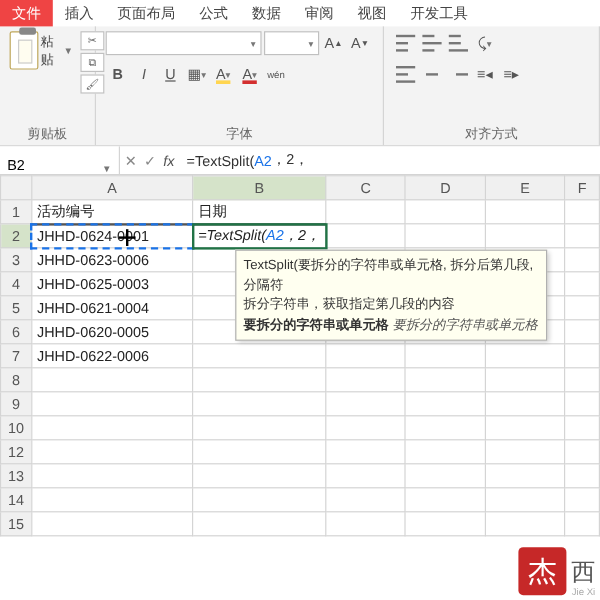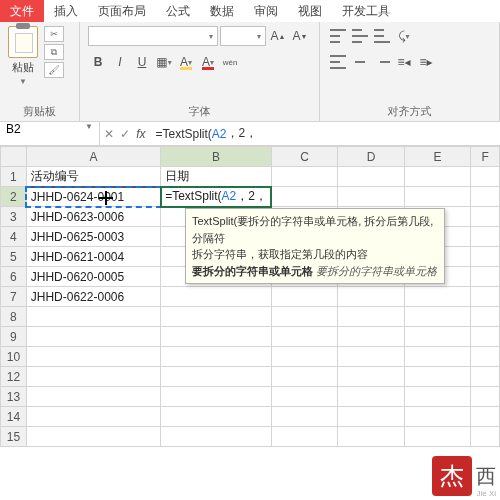--- a/index.html
+++ b/index.html
@@ -8,55 +8,55 @@
 .tabs { display: flex; height: 22px; align-items: stretch; background: #fff; }
 .tab { padding: 0 10px; font-size: 12px; color: #444; display: flex; align-items: center; cursor: pointer; }
 .tab.active { background: #f3f3f3; color: #217346; border-top: 1px solid #ccc; border-left: 1px solid #ccc; border-right: 1px solid #ccc; }
 .tab.file { background: #ef4444; color: #fff; }
 
 .ribbon { background: #f3f3f3; border-bottom: 1px solid #d4d4d4; height: 100px; display: flex; }
 .rgroup { border-right: 1px solid #d4d4d4; padding: 4px 8px 0 8px; display: flex; flex-direction: column; justify-content: space-between; }
 .rgroup .controls { flex: 1; display: flex; align-items: flex-start; gap: 6px; }
 .rgroup .label { text-align: center; font-size: 11px; color: #666; padding: 2px 0; }
 
-.paste-btn { display: flex; flex-direction: column; align-items: center; gap: 2px; font-size: 11px; color: #444; }
+.paste-btn { display: flex; flex-direction: row; align-items: center; gap: 2px; font-size: 11px; color: #444; }
 .paste-icon { width: 30px; height: 32px; background: #fff; border: 1px solid #bfa75a; position: relative; border-radius: 2px; }
 .paste-icon::before { content: ""; position: absolute; top: -4px; left: 7px; width: 14px; height: 6px; background: #888; border-radius: 2px; }
 .paste-icon::after { content: ""; position: absolute; top: 6px; left: 6px; right: 4px; bottom: 4px; background: #fffdf0; border: 1px solid #ccc; }
 
 .mini-btns { display: flex; flex-direction: column; gap: 2px; }
 .mini { width: 20px; height: 16px; border: 1px solid #c0c0c0; background: #fff; font-size: 9px; display: flex; align-items: center; justify-content: center; color: #666; }
 
 .font-ctrl { display: flex; flex-direction: column; gap: 4px; }
 .frow { display: flex; gap: 2px; align-items: center; }
 .combo { border: 1px solid #c0c0c0; background: #fff; height: 20px; display: flex; align-items: center; padding: 0 4px; font-size: 11px; color: #aaa; }
 .fbtn { width: 20px; height: 20px; border: 1px solid transparent; display: flex; align-items: center; justify-content: center; font-size: 12px; color: #555; }
 
 .align-ctrl { display: flex; flex-direction: column; gap: 4px; }
 .lines { width: 16px; height: 14px; display: flex; flex-direction: column; justify-content: space-between; }
 .lines span { height: 2px; background: #777; }
 
 .namebox-row { height: 24px; border-bottom: 1px solid #d4d4d4; display: flex; align-items: stretch; background: #fff; }
-.namebox { width: 100px; border-right: 1px solid #d4d4d4; display: flex; align-items: flex-start; padding: 0 6px; font-size: 12px; justify-content: space-between; }
+.namebox { width: 100px; border-right: 1px solid #d4d4d4; display: flex; align-items: flex-end; padding: 0 6px; font-size: 12px; justify-content: space-between; }
 .fx-btns { display: flex; align-items: center; padding: 0 4px; gap: 6px; font-size: 12px; color: #888; }
 .fx-btns .fx { font-style: italic; color: #555; }
 .formula-input { flex: 1; display: flex; align-items: center; padding: 0 6px; font-size: 12px; color: #333; }
 .ref-arg { color: #1a73e8; }
 
 .sheet { position: relative; }
 .grid { border-collapse: collapse; table-layout: fixed; }
 .grid th, .grid td { border: 1px solid #d4d4d4; font-size: 12px; height: 20px; }
 .grid th { background: #f0f0f0; color: #555; font-weight: normal; text-align: center; }
 .grid .rowhdr { width: 26px; background: #f0f0f0; text-align: center; color: #555; }
 .grid .rowhdr.sel, .grid th.sel { background: #d5e3c9; }
 .grid td { padding: 0 4px; text-align: left; color: #222; background: #fff; }
 .corner-cell { background: #f0f0f0; }
 .col-A { width: 140px; } .col-B { width: 100px; } .col-C { width: 70px; } .col-D { width: 70px; } .col-E { width: 70px; } .col-F { width: 30px; }
 
-.active-cell { outline: 2px solid #217346; outline-offset: -1px; position: relative; }
+.active-cell { outline: 2px solid #217346; outline-offset: -1px; position: relative; font-style: italic; }
 .ref-cell { outline: 2px dashed #1a73e8; outline-offset: -1px; }
 
 .hdr-cell { border-bottom: 2px solid #555 !important; font-weight: normal; }
 
 .fill-cursor { position: absolute; width: 14px; height: 14px; pointer-events: none; }
 .fill-cursor::before, .fill-cursor::after { content:""; position:absolute; background:#000; }
 .fill-cursor::before { left:6px; top:0; width:2px; height:14px; }
 .fill-cursor::after { top:6px; left:0; height:2px; width:14px; }
 
 .tooltip { position: absolute; background: #fffff0; border: 1px solid #b0b0b0; font-size: 11px; padding: 4px 6px; box-shadow: 2px 2px 4px rgba(0,0,0,0.2); line-height: 1.5; color: #333; }
@@ -345,21 +345,21 @@
           <td></td>
           <td></td>
           <td></td>
           <td></td>
           <td></td>
           <td></td>
         </tr>
 </tbody>
     </table>
 
-<div class="tooltip" style="left:185px; top:62px; width:260px">
+<div class="tooltip" style="left:196px; top:62px; width:260px">
   <div><span>TextSplit(要拆分的字符串或单元格, 拆分后第几段, 分隔符</span></div>
   <div>拆分字符串，获取指定第几段的内容</div>
   <div><b>要拆分的字符串或单元格</b><i> 要拆分的字符串或单元格</i></div>
 </div>
 </div>
 
 <div class="watermark">
   <div class="sq">杰</div>
   <div class="txt">西</div>
   <div class="sub">Jie Xi</div>

